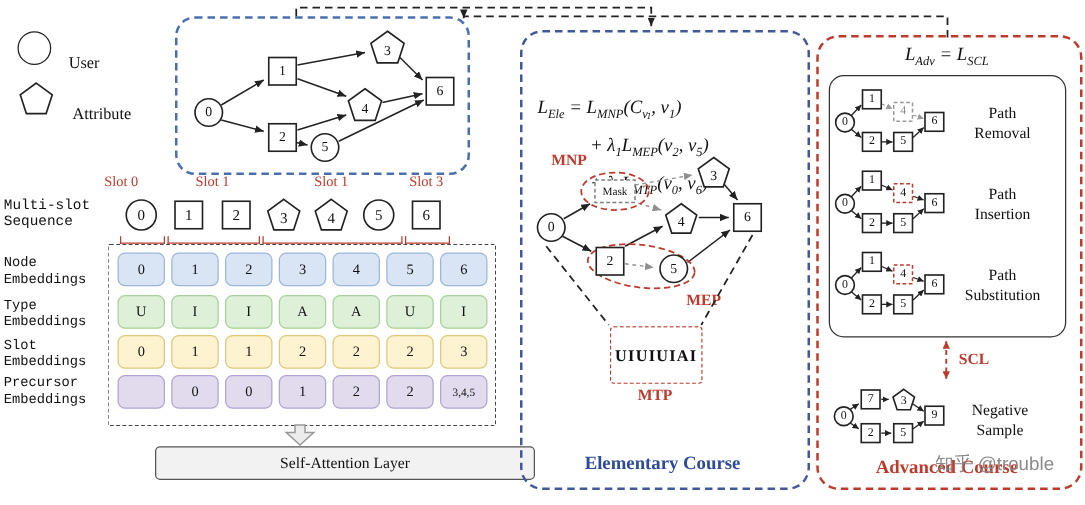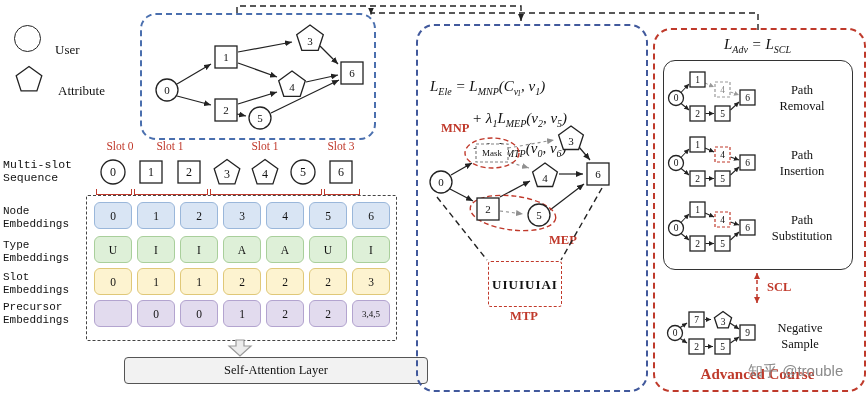--- a/index.html
+++ b/index.html
@@ -134,21 +134,21 @@
     <circle class="node-shape" cx="120" cy="105" r="11"></circle>
       <text class="nt" x="120" y="105">5</text>
     <rect class="node-shape" x="201" y="49" width="22" height="22"></rect>
       <text class="nt" x="212" y="60">6</text>
   </svg>
 
   <div class="abs seq-label">
     <div>Multi-slot</div>
     <div>Sequence</div>
   </div>
-  <span class="abs slot-lab" style="left:120px">Slot 0</span>
+  <span class="abs slot-lab" style="left:97px">Slot 0</span>
   <span class="abs slot-lab" style="left:170px">Slot 1</span>
   <span class="abs slot-lab" style="left:265px">Slot 1</span>
   <span class="abs slot-lab" style="left:341px">Slot 3</span>
 
   <svg class="abs" style="left:96px;top:155px" width="34" height="34">
       <circle class="node-shape" cx="17" cy="17" r="12"></circle>
       <text class="nt t12" x="17" y="17">0</text>
     </svg>
   <svg class="abs" style="left:134px;top:155px" width="34" height="34">
       <rect class="node-shape" x="6" y="6" width="22" height="22"></rect>
@@ -276,20 +276,21 @@
     <rect class="node-shape" x="171" y="45" width="22" height="22"></rect>
       <text class="nt" x="182" y="56">6</text>
   </svg>
   <div class="abs lab-red" style="left:549px;top:233px">MEP</div>
 
   <div class="abs mtp-box">
     <div>UIUI</div>
     <div>UIAI</div>
   </div>
   <div class="abs lab-red" style="left:488px;top:309px;width:72px;text-align:center">MTP</div>
+  <div class="abs ele-title">Elementary Course</div>
 
   <div class="abs adv-box"></div>
   <div class="abs adv-formula">
     <span>L</span><sub>Adv</sub><span> = L</span><sub>SCL</sub>
   </div>
   <div class="abs inner-box"></div>
 
   <svg class="abs" style="left:663px;top:60px" width="188" height="208">
 
     <line class="edge2" marker-end="url(#ahs)" x1="17.5" y1="33" x2="26" y2="24"></line>

